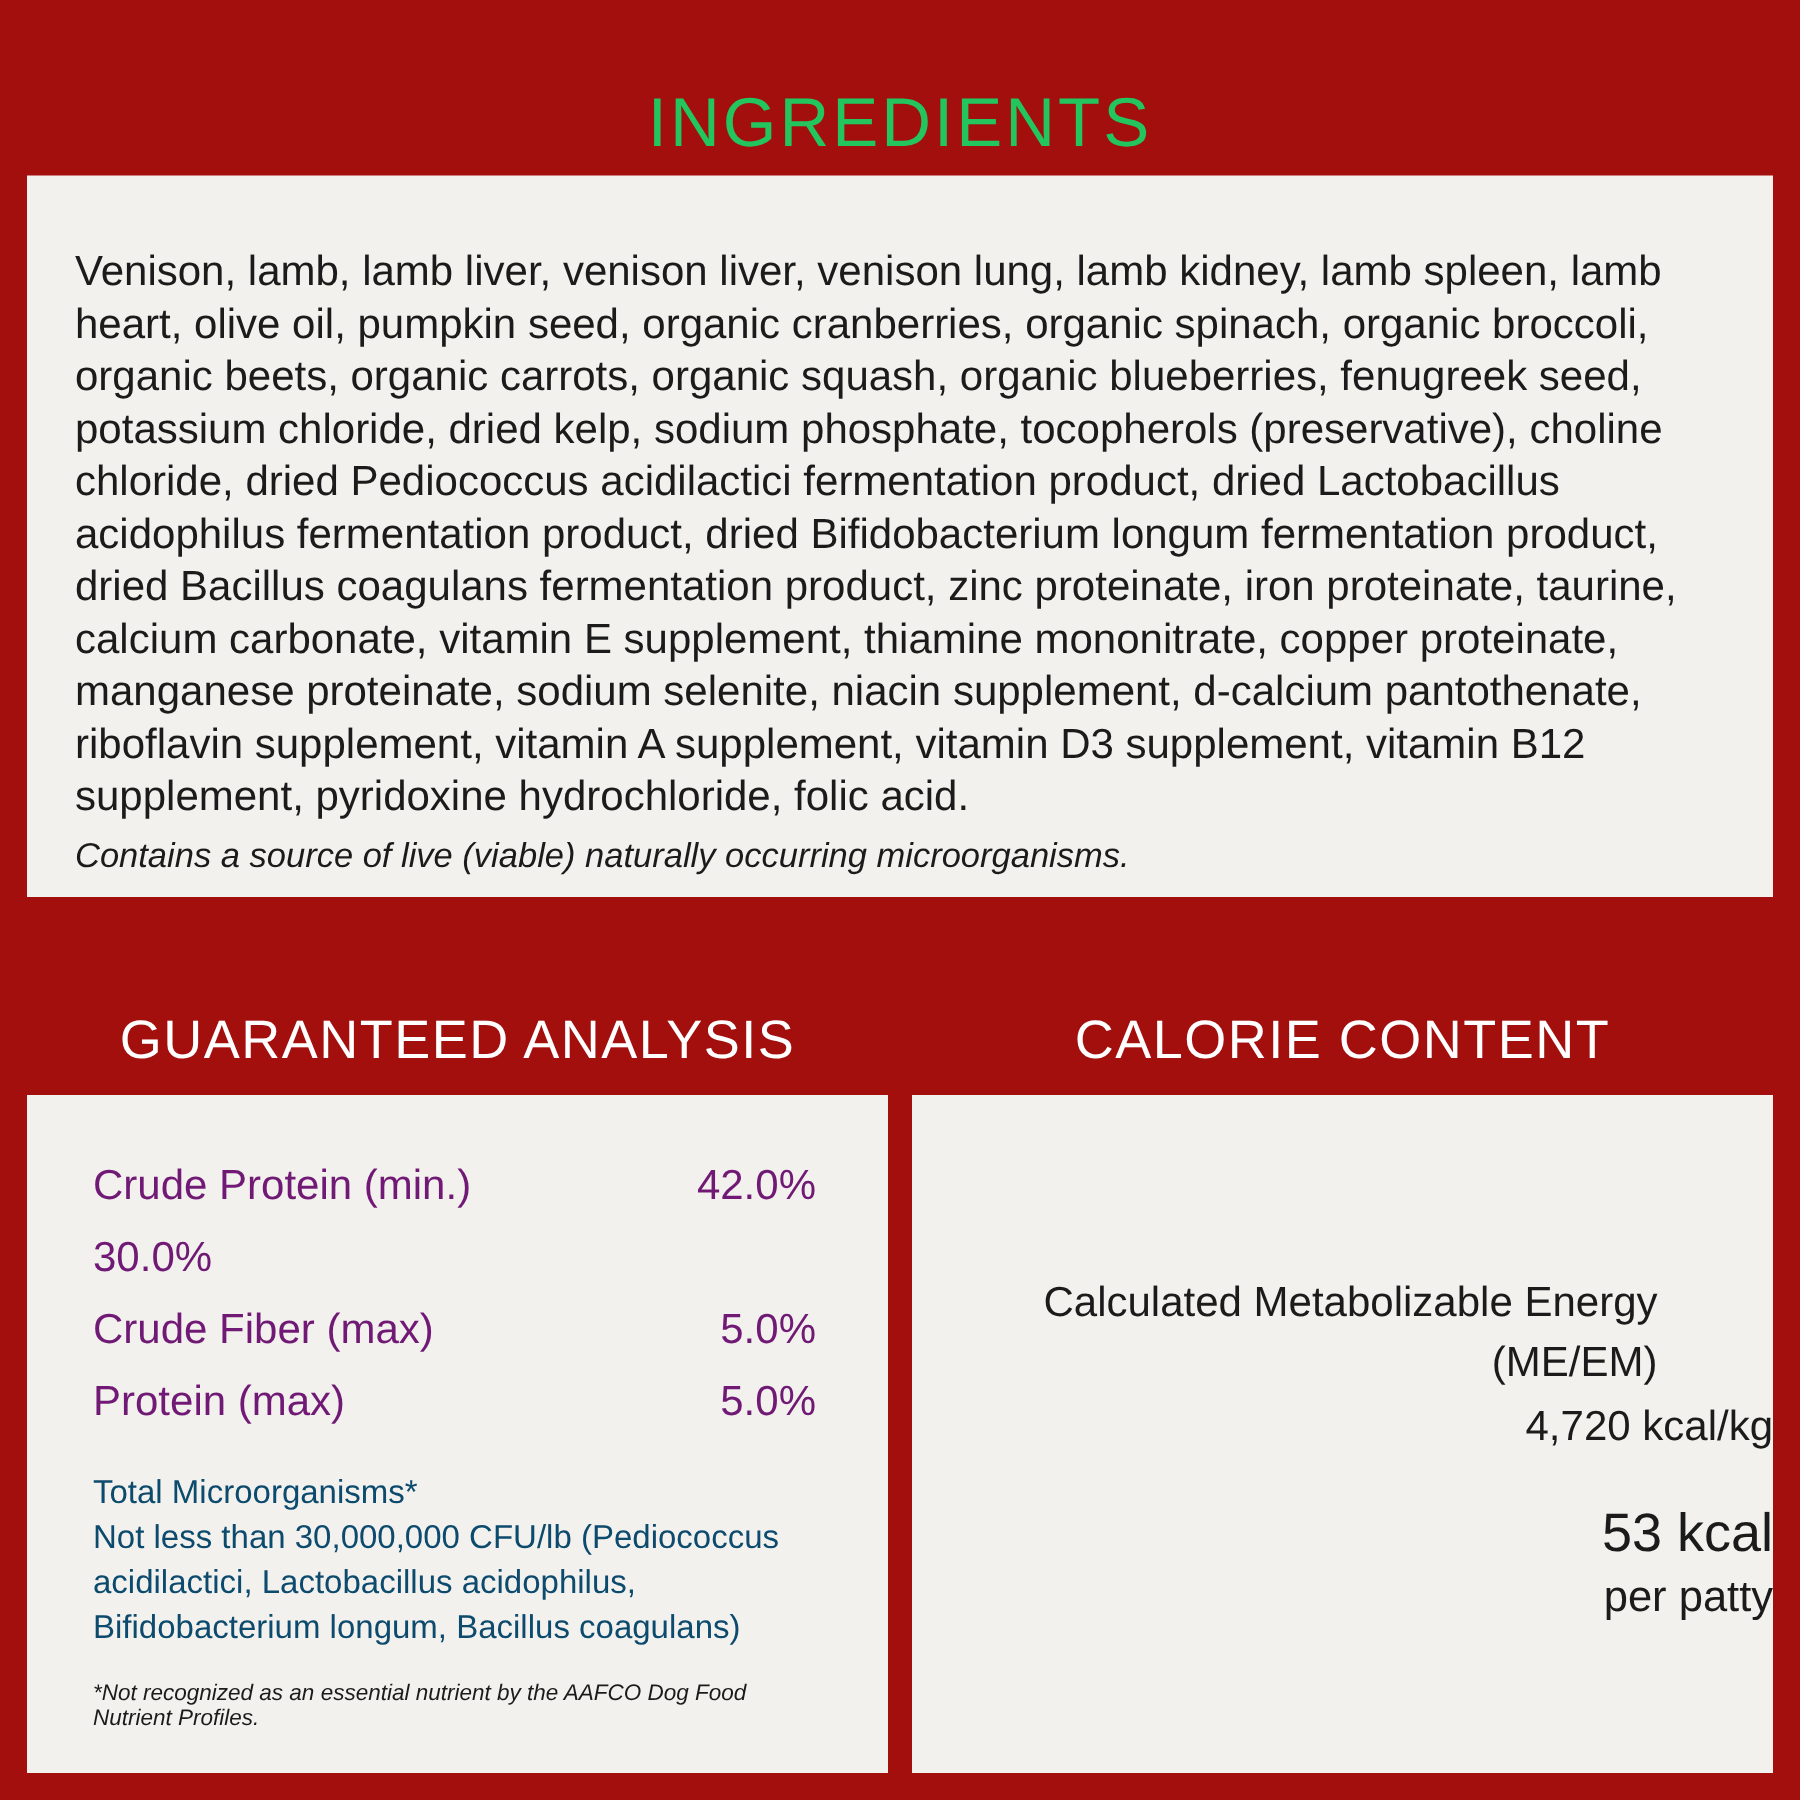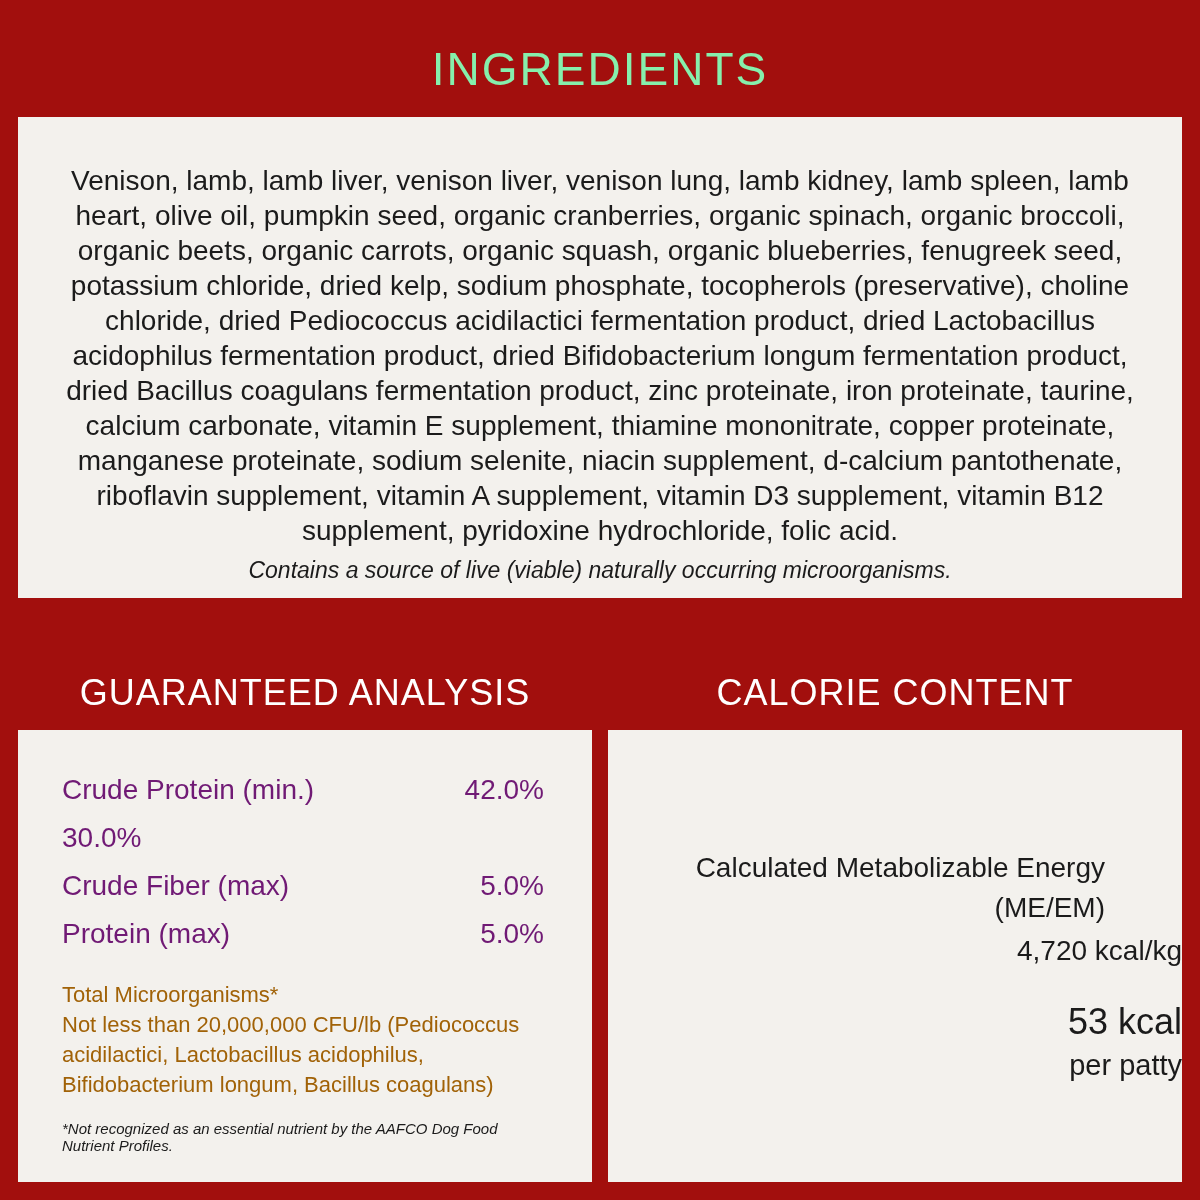--- a/index.html
+++ b/index.html
@@ -5,33 +5,33 @@
   * { margin: 0; padding: 0; box-sizing: border-box; }
   html, body {
     width: 1200px; height: 1200px;
     font-family: "Liberation Sans", sans-serif;
     overflow: hidden;
   }
   body { position: relative; background: #A20F0D; }
 
   
   .main-title {
-    position: absolute; top: 42px; left: 0; width: 1200px;
+    position: absolute; top: 54px; left: 0; width: 1200px;
     text-align: center;
     font-size: 46px; font-weight: 400; letter-spacing: 2px;
-    color: #86efac;
+    color: #22c55e;
   }
 
   
   .panel { position: absolute; background: #F3F1ED; }
 
   .ingredients-panel {
     left: 18px; top: 117px; width: 1164px; height: 481px;
     padding: 46px 32px 0 32px;
-    text-align: center;
+    text-align: left;
   }
   .ingredients-body {
     font-size: 28px; line-height: 35px; color: #1B1B1B;
   }
   .ingredients-note {
     margin-top: 9px;
     font-style: italic; font-size: 23px; color: #1B1B1B;
   }
 
   
@@ -49,21 +49,21 @@
     left: 18px; top: 730px; width: 574px; height: 452px;
     padding: 36px 48px 28px 44px;
     display: flex; flex-direction: column;
   }
   .analysis-row {
     display: flex; justify-content: space-between; align-items: baseline;
     font-size: 28px; line-height: 48px; color: #701a75;
   }
   .micro-block {
     margin-top: 22px;
-    font-size: 22px; line-height: 30px; color: #a16207;
+    font-size: 22px; line-height: 30px; color: #0c4a6e;
   }
   .analysis-footnote {
     margin-top: auto;
     font-size: 15px; font-style: italic; color: #1B1B1B;
   }
 
   
   .calorie-panel {
     left: 608px; top: 730px; width: 574px; height: 452px;
     padding-top: 118px;
@@ -103,21 +103,21 @@
     <span>Crude Fiber (max)</span>
     <span>5.0%</span>
   </div>
   <div class="analysis-row">
     <span>Protein (max)</span>
     <span>5.0%</span>
   </div>
 
   <div class="micro-block">
     <div>Total Microorganisms*</div>
-    <div>Not less than 20,000,000 CFU/lb (Pediococcus acidilactici, Lactobacillus acidophilus, Bifidobacterium longum, Bacillus coagulans)</div>
+    <div>Not less than 30,000,000 CFU/lb (Pediococcus acidilactici, Lactobacillus acidophilus, Bifidobacterium longum, Bacillus coagulans)</div>
   </div>
 
   <p class="analysis-footnote">*Not recognized as an essential nutrient by the AAFCO Dog Food Nutrient Profiles.</p>
 </section>
 
 <section class="panel calorie-panel">
   <p class="calorie-me-label">Calculated Metabolizable Energy (ME/EM)</p>
   <p class="calorie-kcal-kg">4,720 kcal/kg</p>
   <p class="calorie-big">53 kcal</p>
   <p class="calorie-sub">per patty</p>

